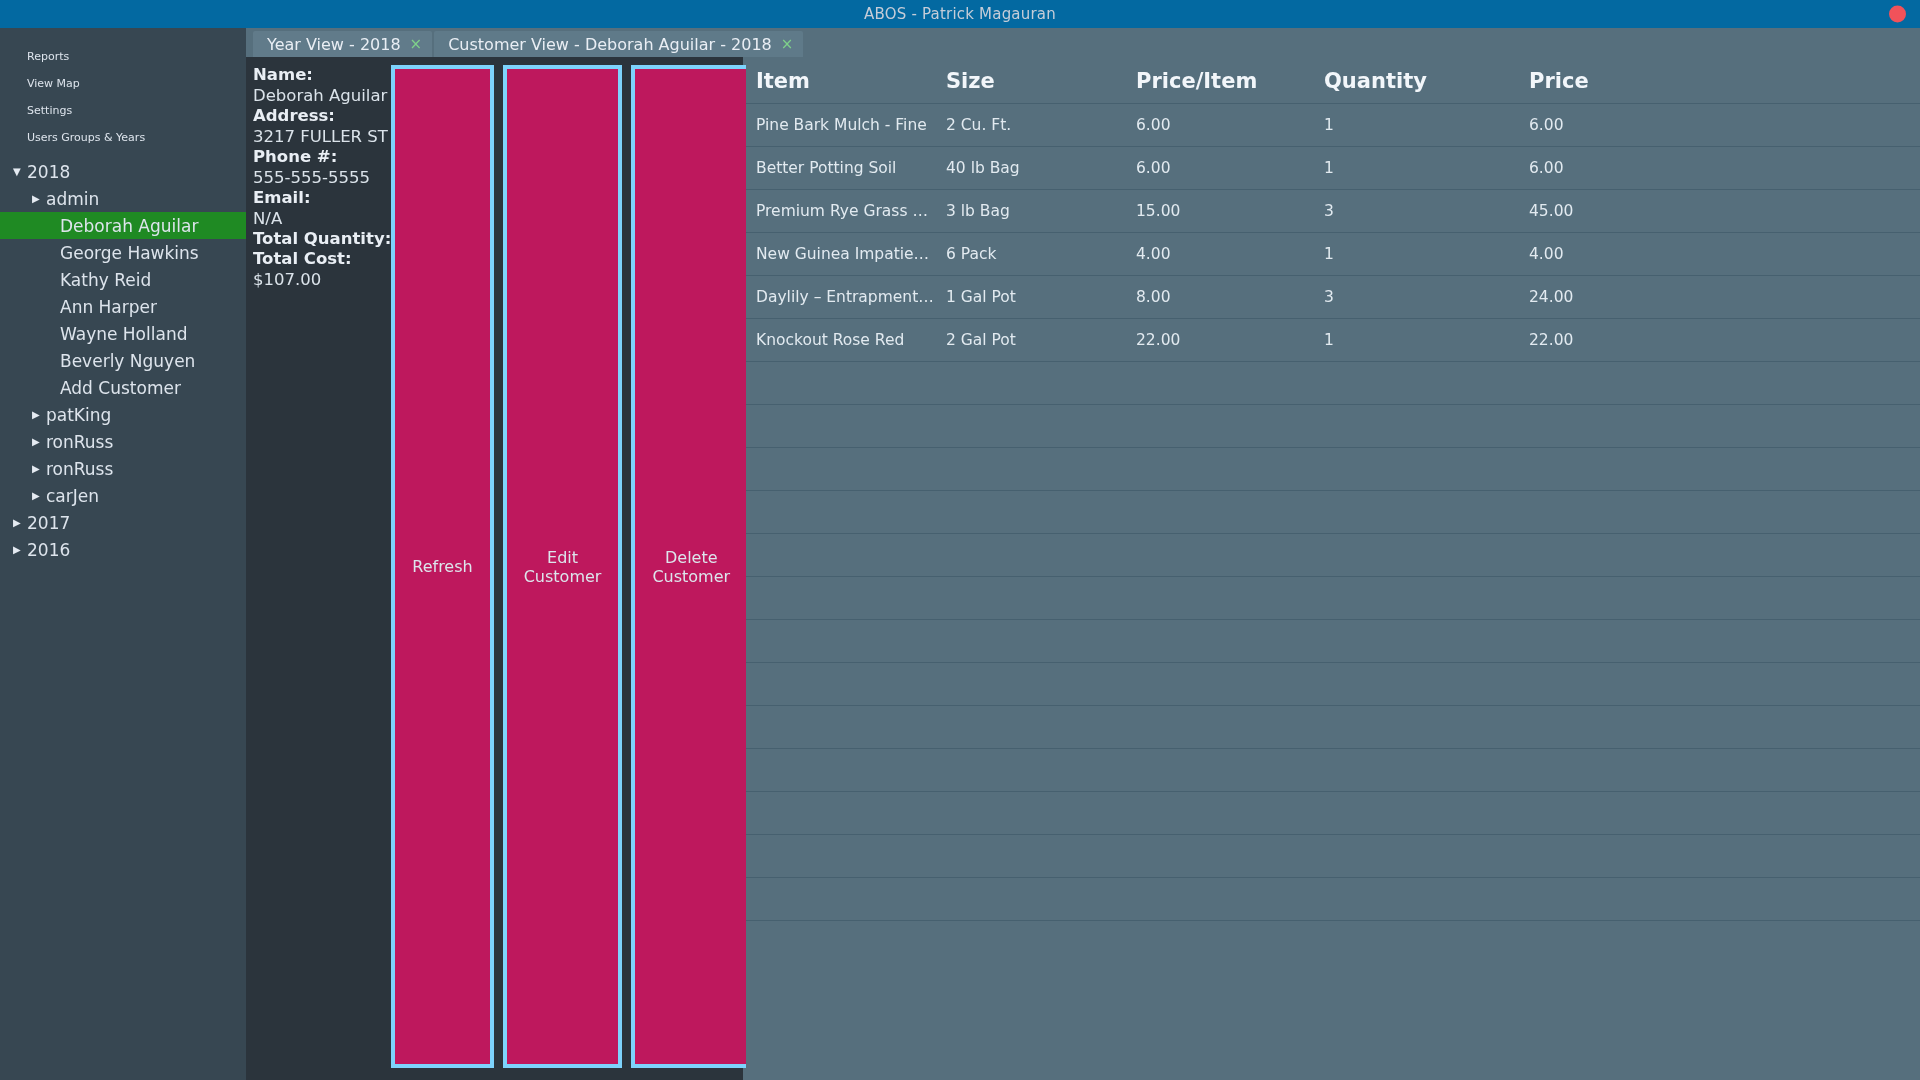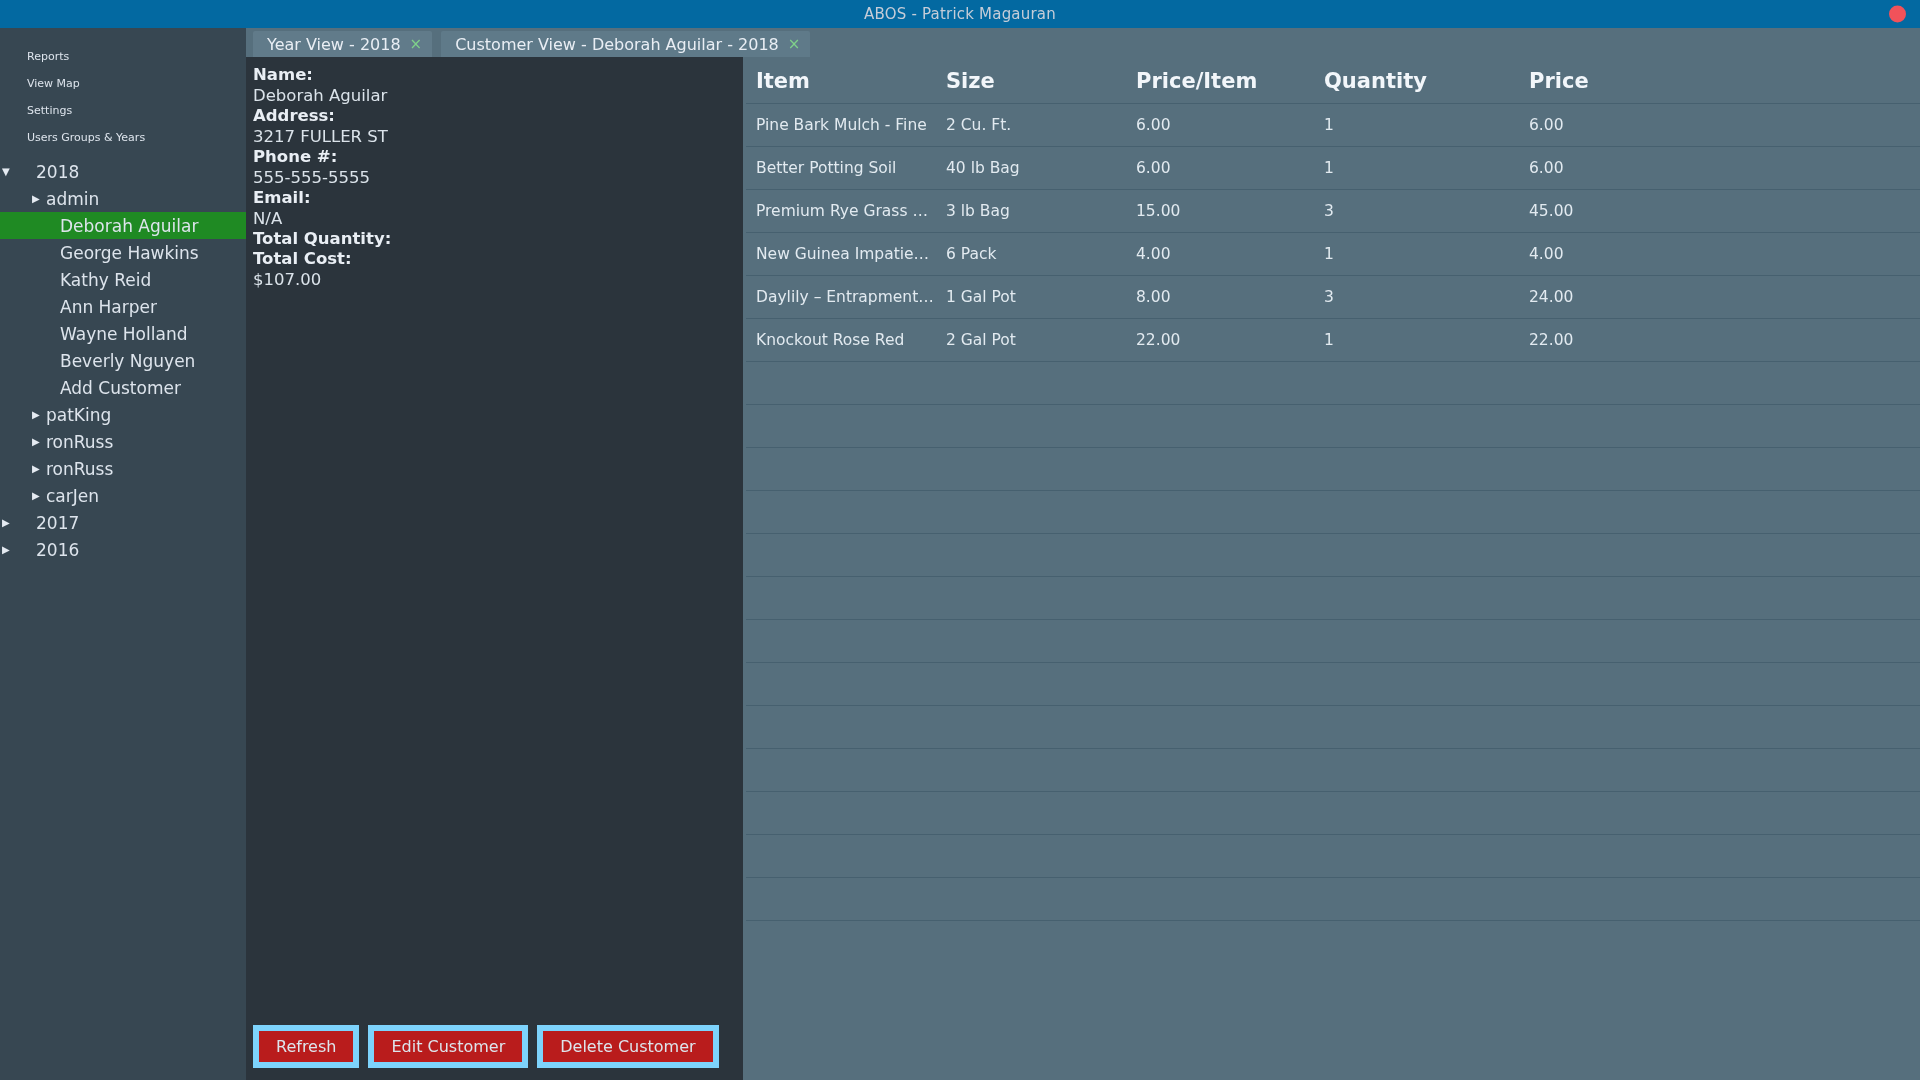--- a/index.html
+++ b/index.html
@@ -61,21 +61,21 @@
   }
   .tree-node {
     height: 27px;
     display: flex;
     align-items: center;
     color: #dde4ec;
     font-size: 17px;
     cursor: pointer;
     white-space: nowrap;
   }
-  .tree-node.lvl1 { padding-left: 2px; gap: 20px; }
+  .tree-node.lvl1 { padding-left: 13px; }
   .tree-node.lvl2 { padding-left: 32px; }
   .tree-node.lvl3 { padding-left: 46px; }
   .tree-node.selected {
     background: #1f8a23;
   }
   .arrow {
     width: 14px;
     display: inline-block;
     font-size: 10px;
     color: #e5ebf2;
@@ -95,21 +95,21 @@
     min-width: 0;
   }
 
   
   .tabstrip {
     height: 29px;
     background: #566f7d;
     display: flex;
     align-items: flex-end;
     padding-left: 7px;
-    gap: 9px;
+    gap: 2px;
   }
   .tab {
     height: 26px;
     background: #617b8a;
     display: flex;
     align-items: center;
     padding: 0 10px 0 14px;
     color: #e9eef4;
     font-size: 16px;
     border-radius: 2px 2px 0 0;
@@ -132,21 +132,21 @@
     min-height: 0;
   }
 
   
   .info-panel {
     width: 500px;
     min-width: 500px;
     background: #2b343c;
     padding: 8px 0 0 7px;
     display: flex;
-    flex-direction: column;
+    flex-direction: row;
     border-right: 3px solid #566f7d;
   }
   .info-list { flex: 1; }
   .info-label {
     color: #e9eef4;
     font-size: 16.5px;
     font-weight: bold;
     line-height: 20px;
     white-space: nowrap;
   }
@@ -155,22 +155,22 @@
     font-size: 16.5px;
     line-height: 21px;
     white-space: nowrap;
   }
   .info-buttons {
     display: flex;
     gap: 9px;
     padding: 0 0 12px 0;
   }
   .btn {
-    background: #b91c1c;
-    border: 6px solid #7dd3fc;
+    background: #be185d;
+    border: 4px solid #7dd3fc;
     color: #dde5ec;
     font-size: 16px;
     font-family: "DejaVu Sans", "Liberation Sans", sans-serif;
     padding: 6px 17px;
     cursor: pointer;
   }
 
   
   .table-panel {
     flex: 1;

